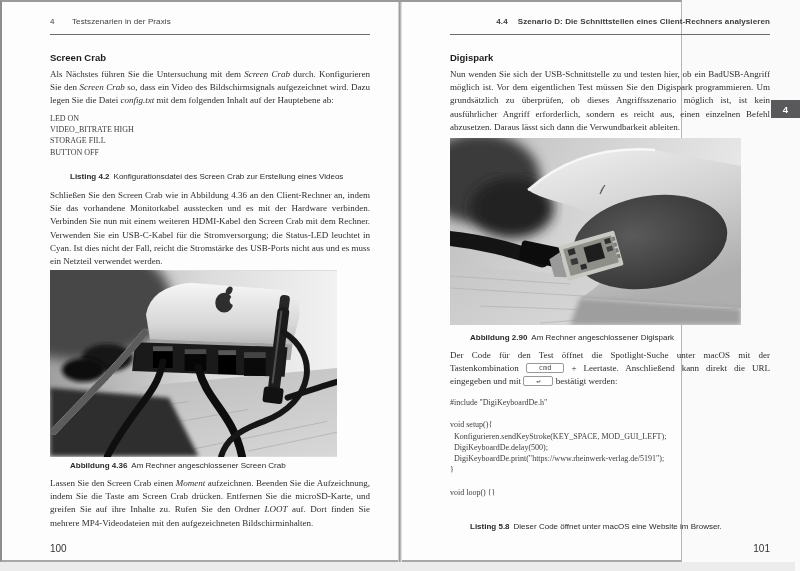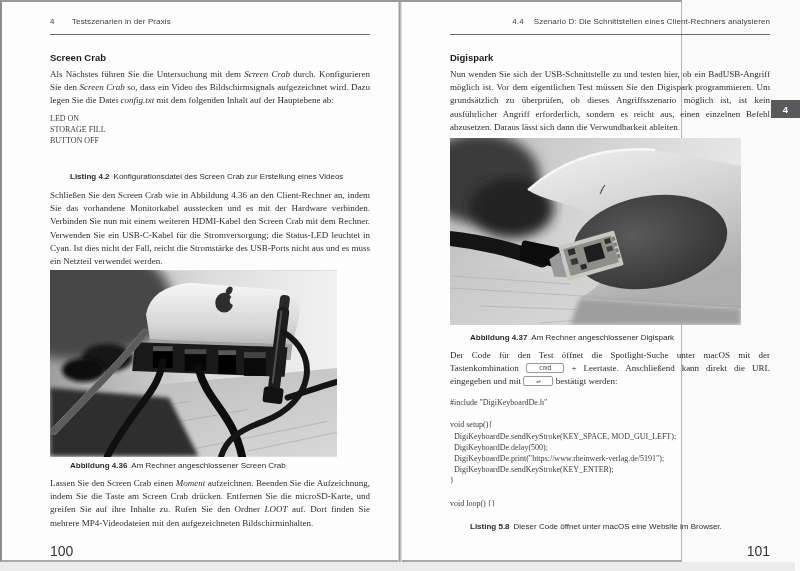--- a/index.html
+++ b/index.html
@@ -26,21 +26,21 @@
   .subheading{font-size:9.5px;font-weight:bold;color:#1c1c1c;}
   .body-text{
     font-family:"Liberation Serif",serif;font-size:9px;line-height:13.2px;
     color:var(--body_text,#2d2d2d);text-align:justify;text-align-last:left;width:320px;
   }
   .body-text em{font-style:italic;}
   .code-block{font-family:Liberation Serif, serif;font-size:8px;color:var(--code_text,#3d3d3d);}
   .code-line{height:11.2px;line-height:11.2px;white-space:pre;}
   .caption{font-size:8px;color:#2a2a2a;width:320px;padding-left:20px;}
   .caption b{font-weight:bold;margin-right:4px;}
-  .page-number{font-size:14px;color:#333;}
+  .page-number{font-size:10px;color:#333;}
   .figure{background:#ddd;overflow:hidden;}
   .figure svg{display:block;}
   .chapter-tab{
     position:absolute;left:771px;top:100px;width:29px;height:18px;
     background:var(--tab_bg,#59595b);color:#fff;font-size:9.5px;font-weight:bold;
     display:flex;align-items:center;justify-content:center;
   }
   .key{
     display:inline-block;border:1px solid var(--key_border,#999);border-radius:2px;
     font-family:"DejaVu Sans Mono",monospace;font-size:7px;line-height:8px;
@@ -57,20 +57,21 @@
       <span class="num">4</span><span>Testszenarien in der Praxis</span>
     </div>
     <div class="el head-rule" style="left:48px;top:32px;width:320px;"></div>
 
     <div class="el subheading" style="left:48px;top:50px;">Screen Crab</div>
 
     <div class="el body-text" style="left:48px;top:66px;"><span>Als Nächstes führen Sie die Untersuchung mit dem </span><em>Screen Crab</em><span> durch. Konfigurieren Sie den </span><em>Screen Crab</em><span> so, dass ein Video des Bildschirmsignals aufgezeichnet wird. Dazu legen Sie die Datei </span><em>config.txt</em><span> mit dem folgenden Inhalt auf der Hauptebene ab:</span></div>
 
     <div class="el code-block" style="left:48px;top:111px;width:320px;">
       <div class="code-line">LED ON</div>
+      <div class="code-line">VIDEO_BITRATE HIGH</div>
       <div class="code-line">STORAGE FILL</div>
       <div class="code-line">BUTTON OFF</div>
     </div>
 
     <div class="el caption" style="left:48px;top:170px;"><b>Listing 4.2</b><span>Konfigurationsdatei des Screen Crab zur Erstellung eines Videos</span></div>
 
     <div class="el body-text" style="left:48px;top:187px;">Schließen Sie den Screen Crab wie in Abbildung 4.36 an den Client-Rechner an, indem Sie das vorhandene Monitorkabel ausstecken und es mit der Hardware verbinden. Verbinden Sie nun mit einem weiteren HDMI-Kabel den Screen Crab mit dem Rechner. Verwenden Sie ein USB-C-Kabel für die Stromversorgung; die Status-LED leuchtet in Cyan. Ist dies nicht der Fall, reicht die Stromstärke des USB-Ports nicht aus und es muss ein Netzteil verwendet werden.</div>
 
     <div class="el figure" style="left:48px;top:268px;width:287px;height:187px;">
 
@@ -150,21 +151,21 @@
       </svg>
     </div>
     <div class="el caption" style="left:48px;top:459px;"><b>Abbildung 4.36</b><span>Am Rechner angeschlossener Screen Crab</span></div>
 
     <div class="el body-text" style="left:48px;top:475px;"><span>Lassen Sie den Screen Crab einen </span><em>Moment</em><span> aufzeichnen. Beenden Sie die Aufzeichnung, indem Sie die Taste am Screen Crab drücken. Entfernen Sie die microSD-Karte, und greifen Sie auf ihre Inhalte zu. Rufen Sie den Ordner </span><em>LOOT</em><span> auf. Dort finden Sie mehrere MP4-Videodateien mit den aufgezeichneten Bildschirminhalten.</span></div>
 
     <div class="el page-number" style="left:48px;top:541px;">100</div>
   </div>
 
   <div>
-    <div class="el running-head right" style="left:448px;top:15px;width:320px;text-align:right;">
+    <div class="el running-head right" style="left:448px;top:15px;width:320px;text-align:right;font-weight:bold;">
       <span class="num">4.4</span><span>Szenario D: Die Schnittstellen eines Client-Rechners analysieren</span>
     </div>
     <div class="el head-rule" style="left:448px;top:32px;width:320px;"></div>
 
     <div class="el subheading" style="left:448px;top:50px;">Digispark</div>
 
     <div class="el body-text" style="left:448px;top:66px;">Nun wenden Sie sich der USB-Schnittstelle zu und testen hier, ob ein BadUSB-Angriff möglich ist. Vor dem eigentlichen Test müssen Sie den Digispark programmieren. Um grundsätzlich zu überprüfen, ob dieses Angriffsszenario möglich ist, ist kein ausführlicher Angriff erforderlich, sondern es reicht aus, einen einzelnen Befehl abzusetzen. Daraus lässt sich dann die Verwundbarkeit ableiten.</div>
 
     <div class="el figure" style="left:448px;top:136px;width:291px;height:187px;">
 
@@ -232,32 +233,31 @@
           <g fill="#7d7d7d">
             <rect x="166" y="106" width="3" height="4"></rect>
               <rect x="166" y="112" width="3" height="4"></rect>
             <rect x="166" y="118" width="3" height="4"></rect>
               <rect x="166" y="124" width="3" height="4"></rect>
           </g>
           <path d="M112,106 L100,110 L100,128 L112,132 Z" fill="#9a9a9a"></path>
         </g>
       </svg>
     </div>
-    <div class="el caption" style="left:448px;top:331px;"><b>Abbildung 4.37</b><span>Am Rechner angeschlossener Digispark</span></div>
+    <div class="el caption" style="left:448px;top:331px;"><b>Abbildung 2.90</b><span>Am Rechner angeschlossener Digispark</span></div>
 
     <div class="el body-text" style="left:448px;top:347px;"><span>Der Code für den Test öffnet die Spotlight-Suche unter macOS mit der Tastenkombination </span><span class="key">cmd</span><span> + Leertaste. Anschließend kann direkt die URL eingegeben und mit </span><span class="key">↵</span><span> bestätigt werden:</span></div>
 
     <div class="el code-block" style="left:448px;top:395px;width:320px;">
       <div class="code-line">#include "DigiKeyboardDe.h"</div>
       <div class="code-line"></div>
       <div class="code-line">void setup(){</div>
-      <div class="code-line">  DigiKeyboardDe.sendKeyStroke(KEY_SPACE, MOD_GUI_LEFT);</div>
+      <div class="code-line">  Konfigurieren.sendKeyStroke(KEY_SPACE, MOD_GUI_LEFT);</div>
       <div class="code-line">  DigiKeyboardDe.delay(500);</div>
       <div class="code-line">  DigiKeyboardDe.print("https://www.rheinwerk-verlag.de/5191");</div>
-      <div class="code-line">  DigiKeyboardDe.sendKeyStroke(KEY_ENTER);</div>
       <div class="code-line">}</div>
       <div class="code-line"></div>
       <div class="code-line">void loop() {}</div>
     </div>
 
     <div class="el caption" style="left:448px;top:520px;"><b>Listing 5.8</b><span>Dieser Code öffnet unter macOS eine Website im Browser.</span></div>
 
     <div class="el page-number" style="left:448px;top:541px;width:320px;text-align:right;">101</div>
   </div>
 

